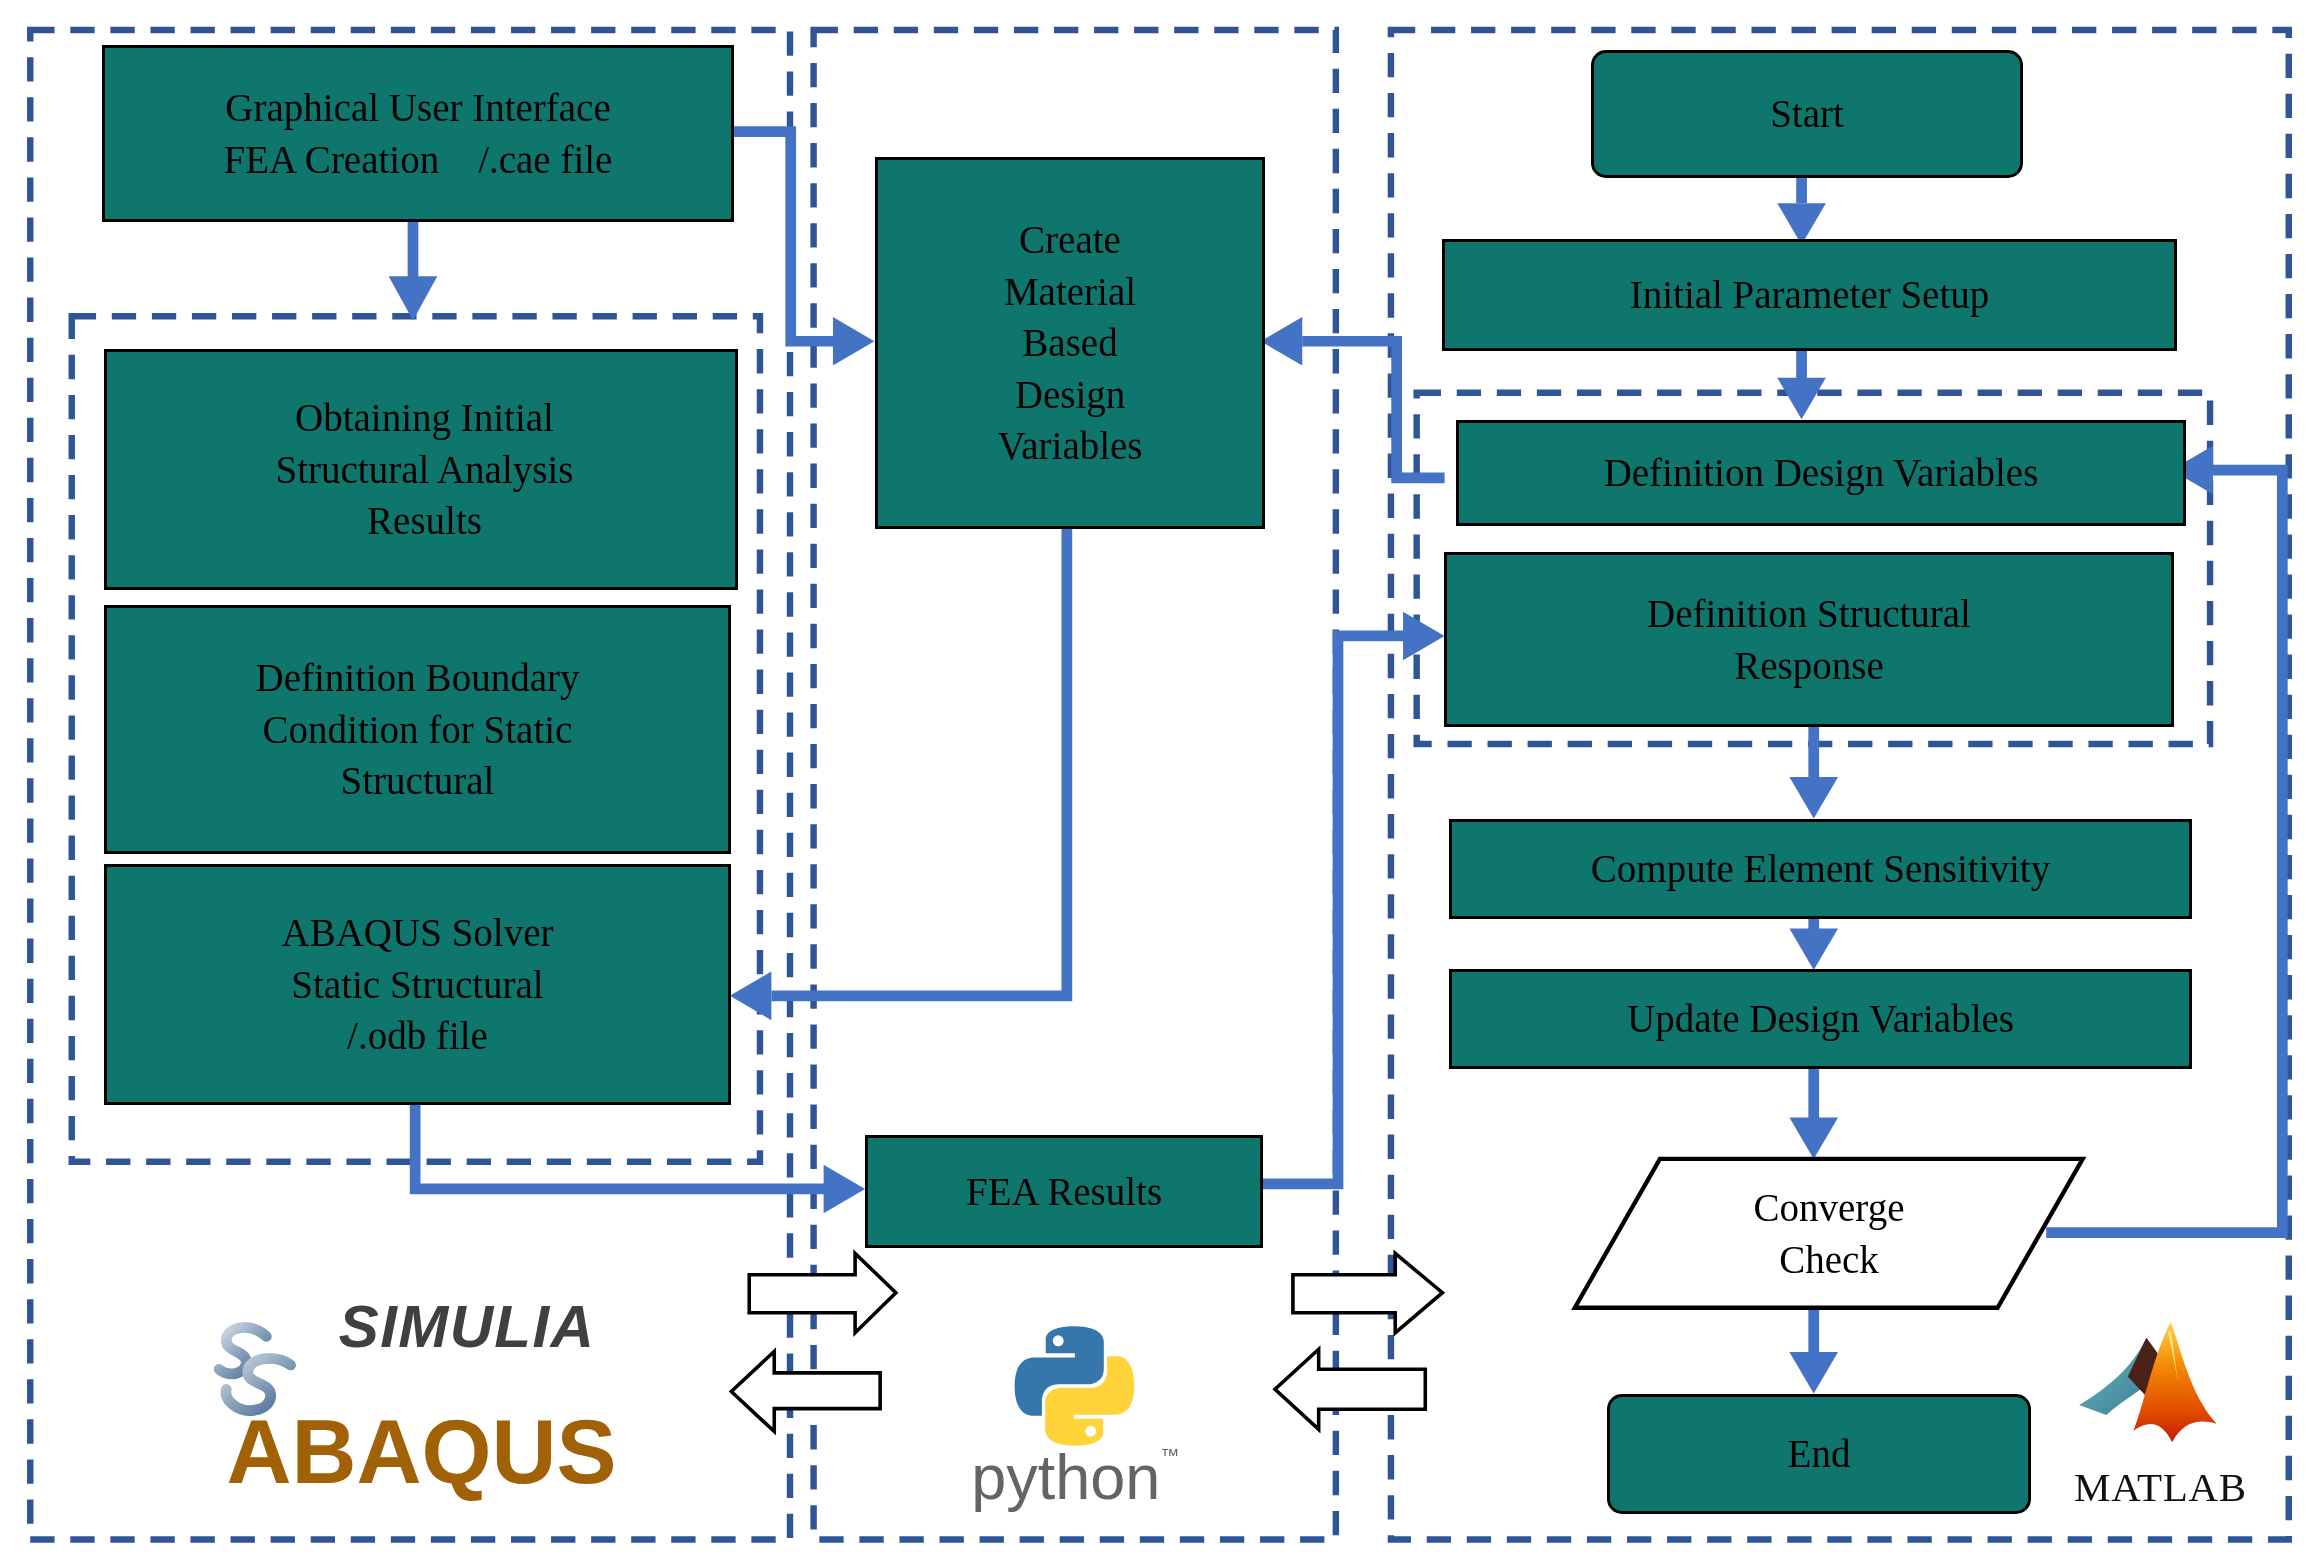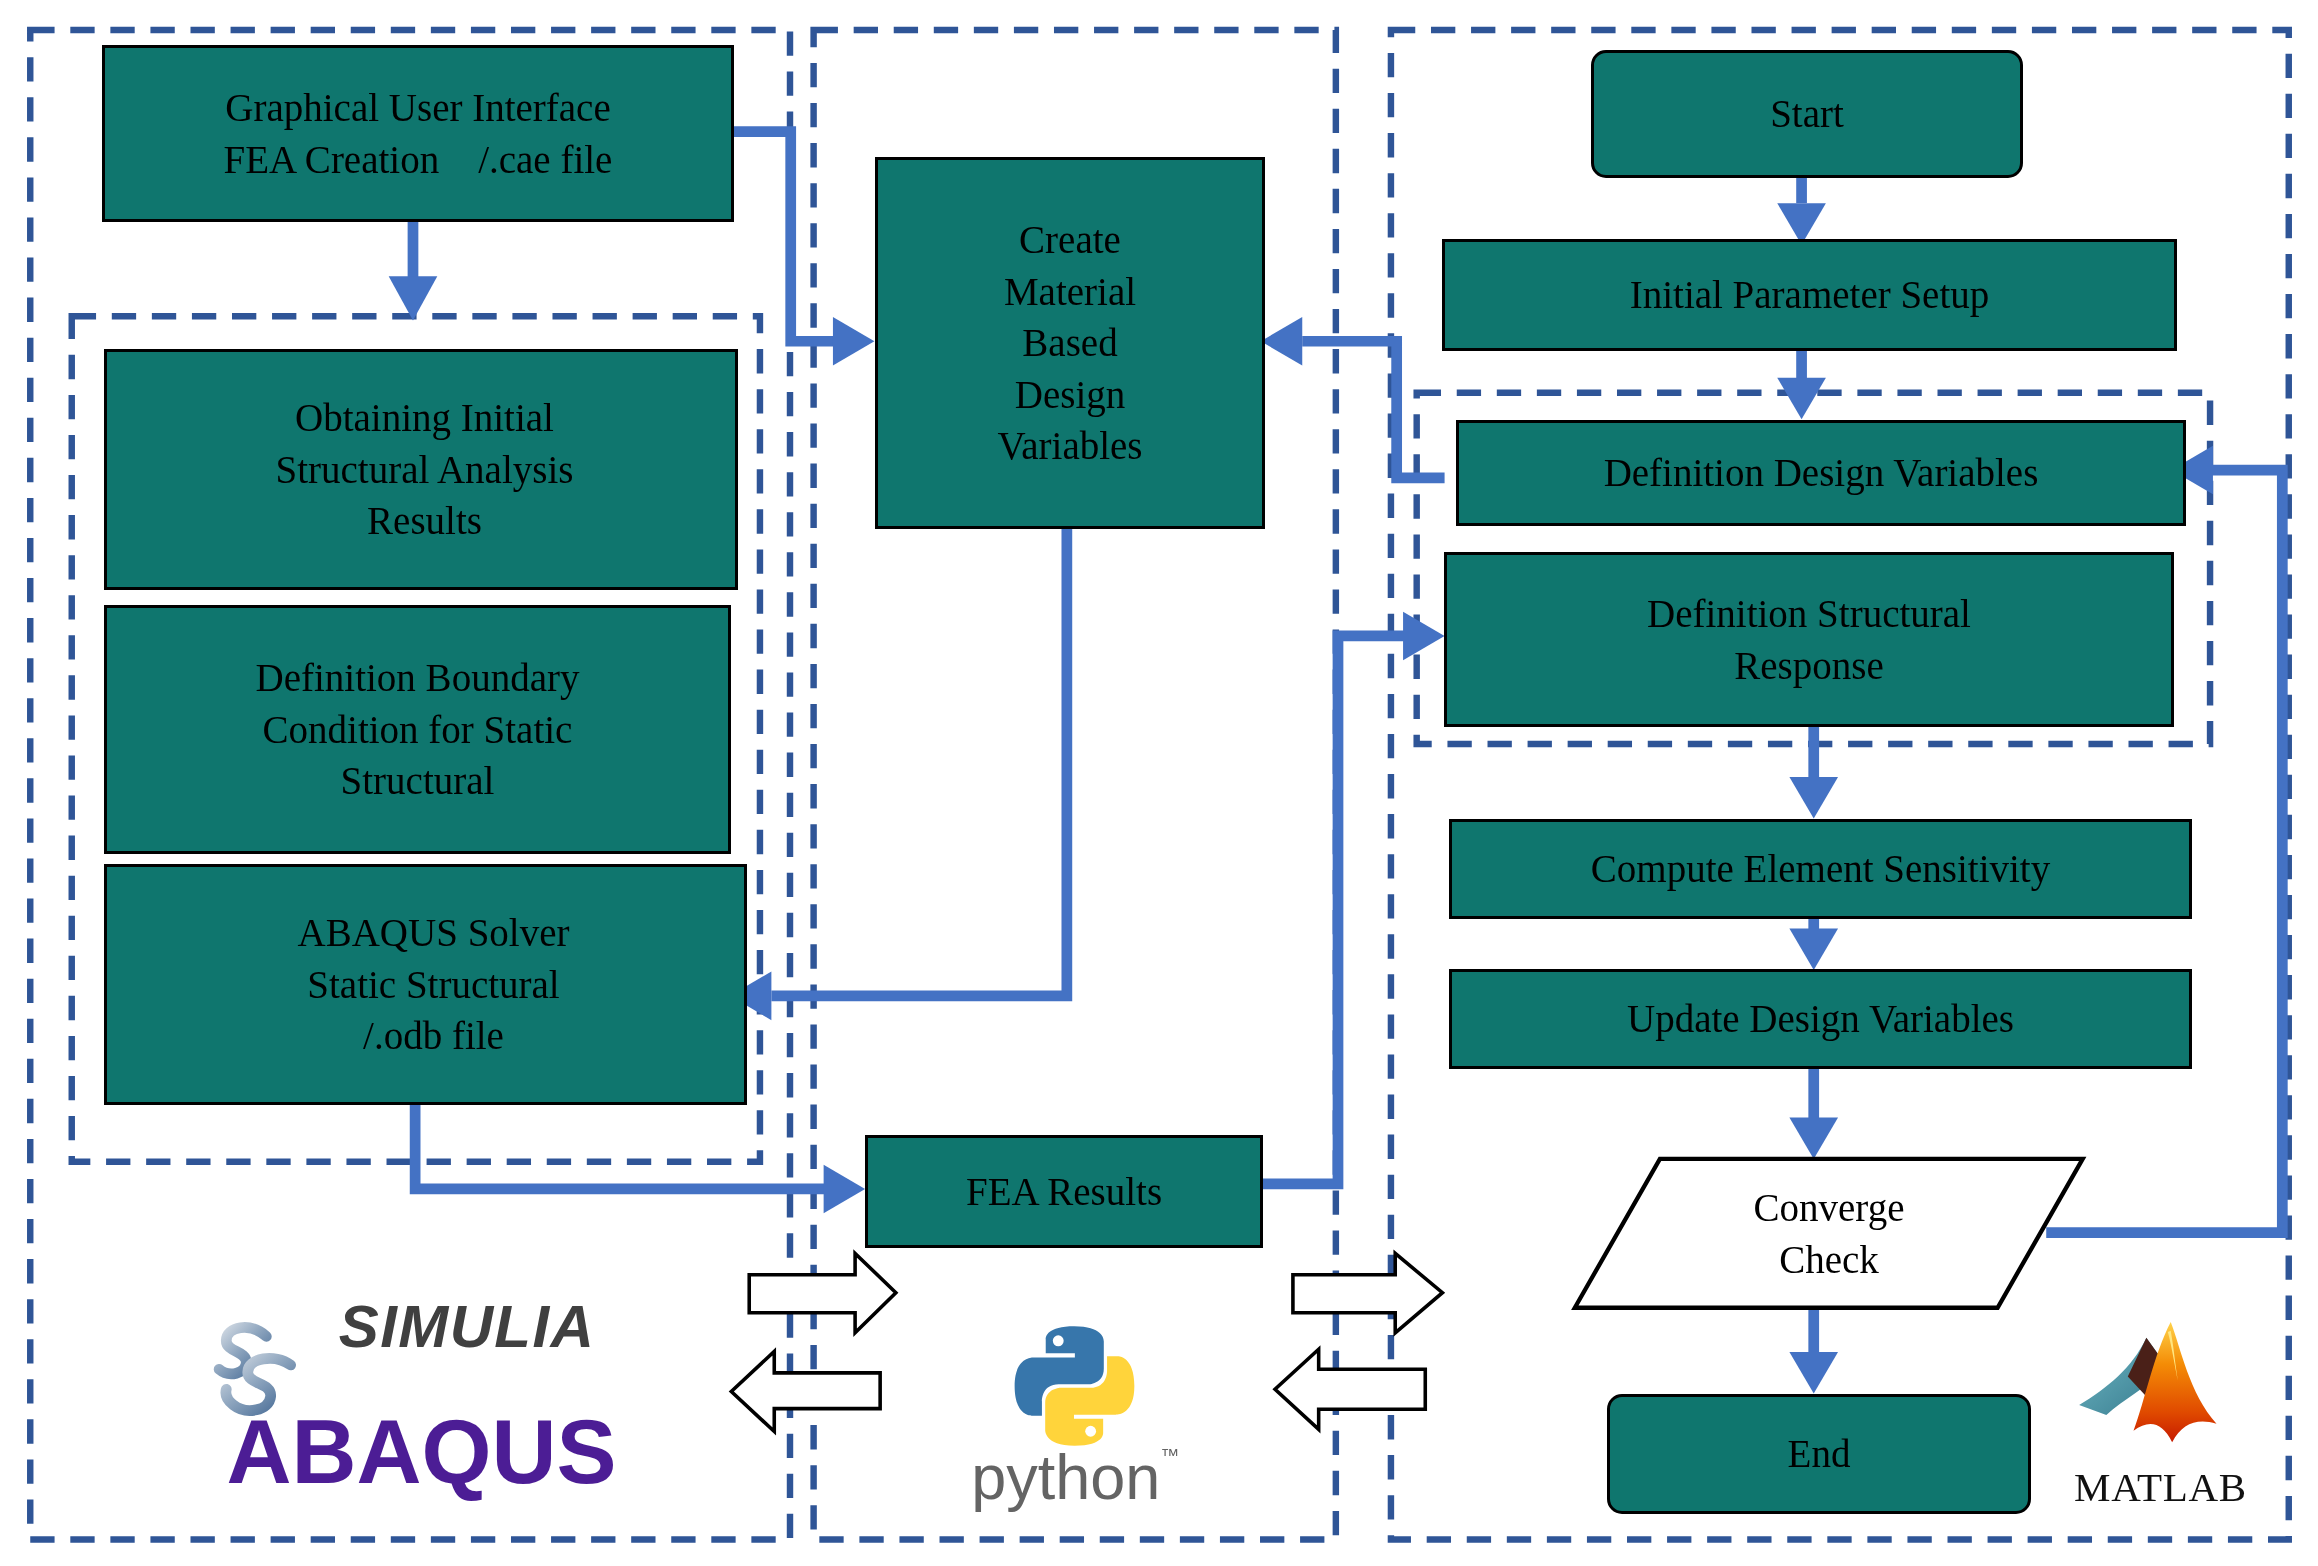--- a/index.html
+++ b/index.html
@@ -8,21 +8,21 @@
   #art{position:absolute;left:0;top:0;}
   .node{position:absolute;display:flex;align-items:center;justify-content:center;
         text-align:center;border:3.6px solid #000;background:#0f766e;color:#000;
         font-size:39px;line-height:1.32;white-space:pre;}
   .rounded{border-radius:15px;}
   .logo-text{position:absolute;display:flex;align-items:center;justify-content:center;
              font-family:"Liberation Sans",sans-serif;white-space:pre;}
   #simulia-text{left:313px;top:1292px;width:308px;height:69px;
                 font-size:60px;font-style:italic;font-weight:bold;color:#404040;letter-spacing:1.4px;}
   #abaqus-text{left:230px;top:1396px;width:383px;height:112px;
-               font-size:90px;font-weight:bold;color:#4c1d95;}
+               font-size:90px;font-weight:bold;color:#a16207;}
   #python-text{left:975px;top:1441px;width:200px;height:79px;
                font-size:63px;color:#646464;align-items:flex-start;}
   #python-tm{font-size:18.6px;color:#646464;margin-top:4.3px;}
   #matlab-text{left:2069px;top:1461px;width:183px;height:52px;
                font-family:"Liberation Serif",serif;font-size:41px;color:#111;letter-spacing:0.7px;}
   .plabel{position:absolute;display:flex;align-items:center;justify-content:center;
           text-align:center;font-size:39px;line-height:1.32;white-space:pre;color:#000;}
 </style>
 </head>
 <body>
@@ -120,21 +120,21 @@
 FEA Creation    /.cae file</div>
 
   <div class="node" style="left:104px;top:349px;width:621px;height:235px;padding-left:7px;">Obtaining Initial
 Structural Analysis
 Results</div>
 
   <div class="node" style="left:104px;top:605px;width:621px;height:243px;">Definition Boundary
 Condition for Static
 Structural</div>
 
-  <div class="node" style="left:104px;top:864px;width:621px;height:235px;padding-left:16px;">ABAQUS Solver
+  <div class="node" style="left:104px;top:864px;width:621px;height:235px;">ABAQUS Solver
 Static Structural
 /.odb file</div>
 
   <div class="node" style="left:875px;top:157px;width:384px;height:366px;">Create
 Material
 Based
 Design
 Variables</div>
 
   <div class="node" style="left:865px;top:1135px;width:392px;height:107px;">FEA Results</div>

